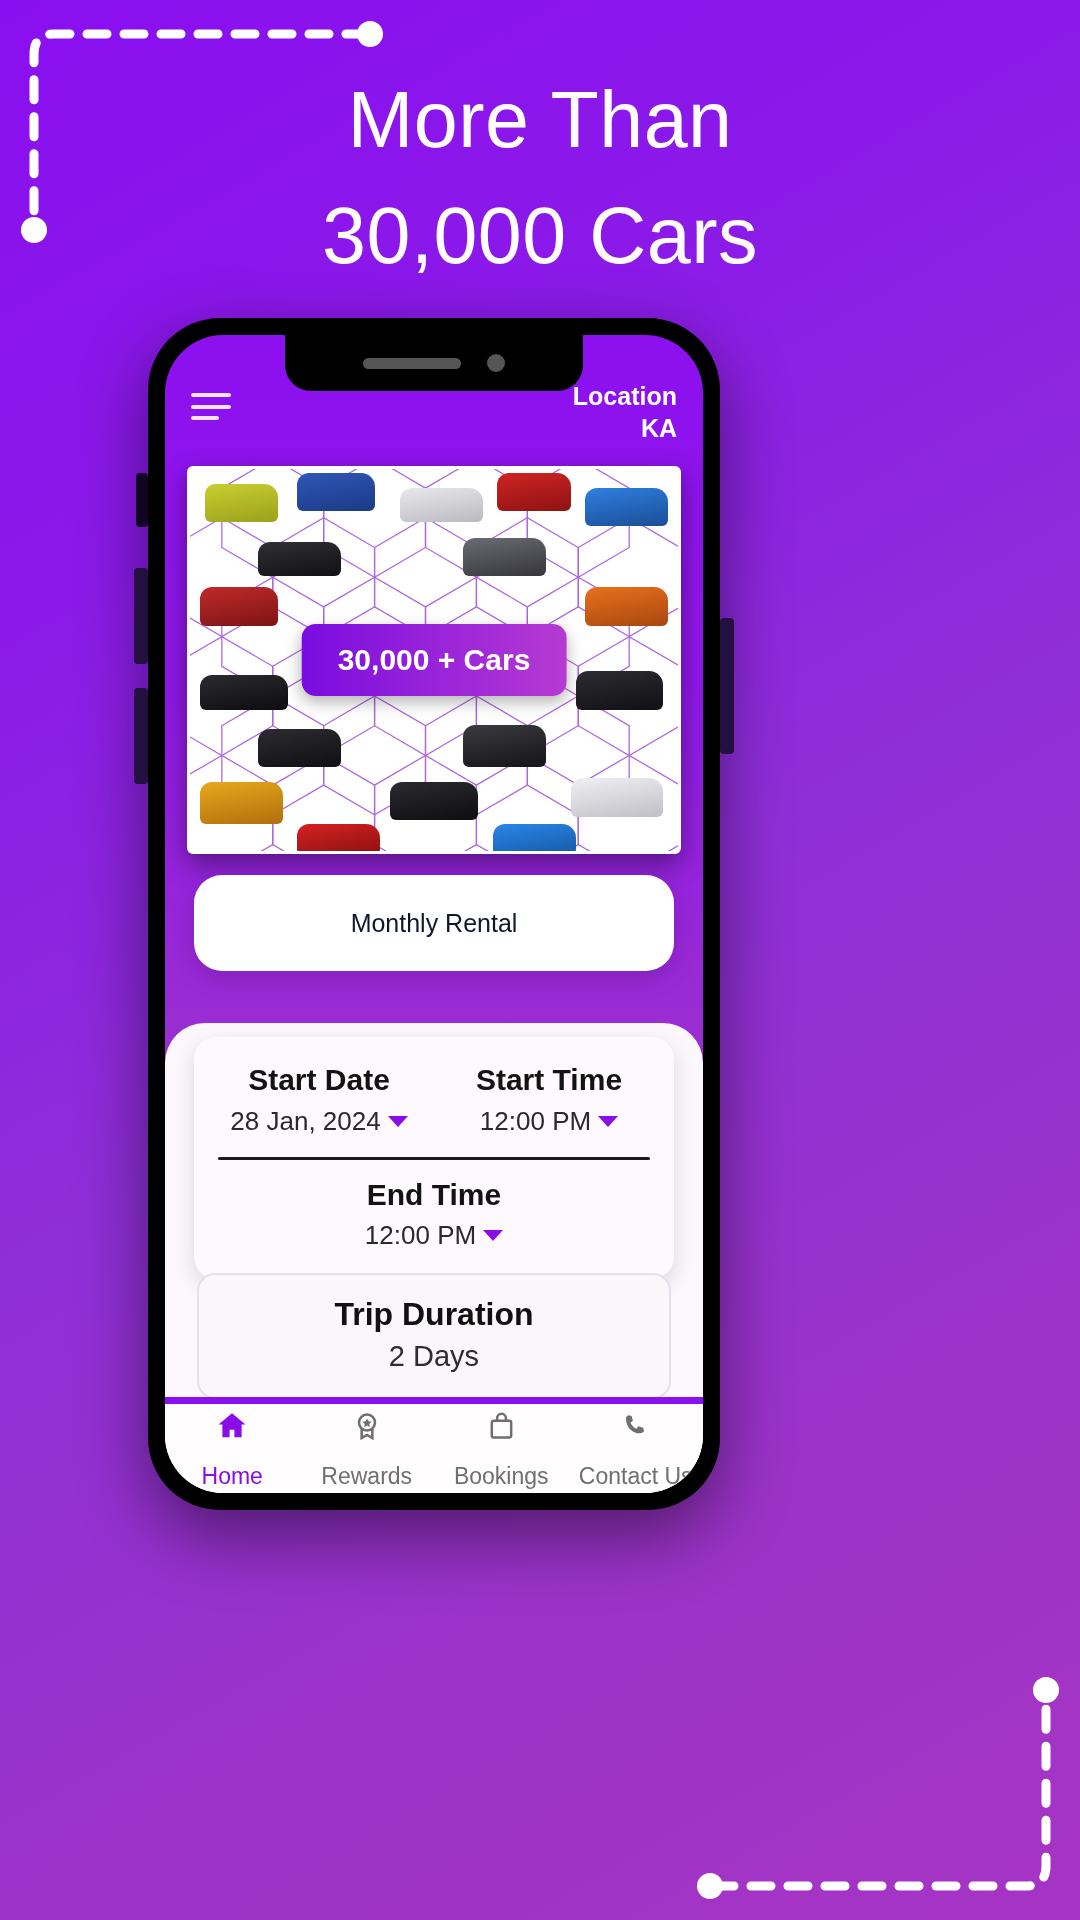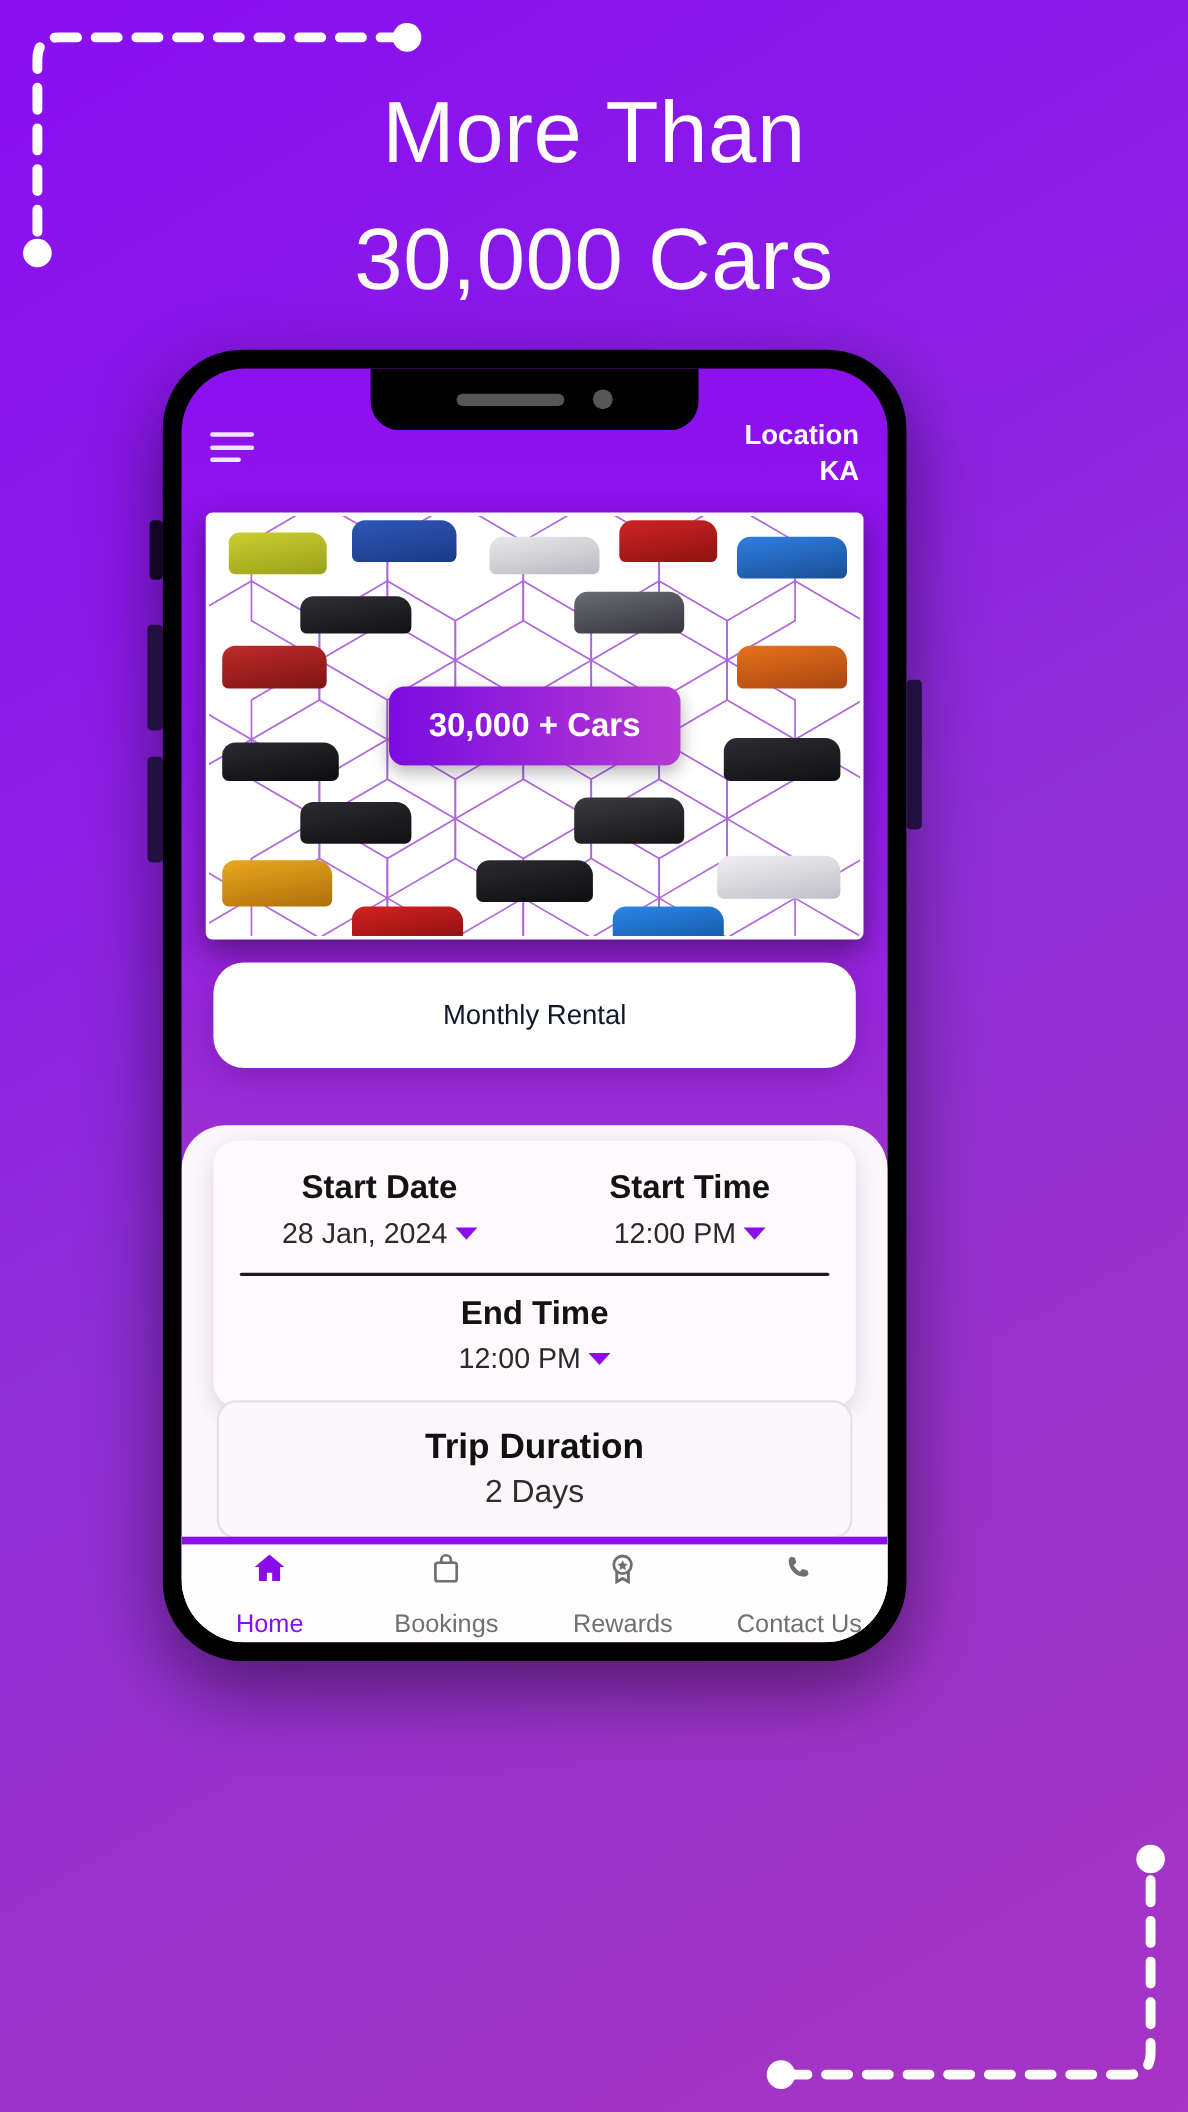--- a/index.html
+++ b/index.html
@@ -19,21 +19,21 @@
     position:absolute; top:62px; left:0; width:100%;
     text-align:center; color:#fdfdfd;
     font-weight:400; font-size:79px; line-height:1.47;
     letter-spacing:.5px;
   }
   .headline div { white-space:nowrap; }
 
   
   .phone {
     position:absolute; left:148px; top:318px;
-    width:676px; height:1192px;
+    width:572px; height:1192px;
     background:#000; border-radius:72px;
     box-shadow:0 26px 70px rgba(0,0,0,.48);
     padding:17px;
   }
   .phone-screen {
     position:relative; width:100%; height:100%;
     border-radius:58px; overflow:hidden;
     background:linear-gradient(180deg,#8d10ef 0%,#8f18e9 30%,#9a2dd2 60%,#a93fc0 100%);
   }
   .notch {
@@ -291,39 +291,39 @@
       <div class="nav-item active">
         <div class="ico">
           <svg width="34" height="34" viewBox="0 0 24 24" fill="#8a0ce8">
             <path d="M12 3 2.5 11h2.7v9h5.1v-5.3h3.4V20h5.1v-9h2.7z"></path>
           </svg>
         </div>
         <div class="lbl">Home</div>
       </div>
       <div class="nav-item">
         <div class="ico">
-          <svg width="31" height="31" viewBox="0 0 24 24" fill="none" stroke="#6f6f6f" stroke-width="1.9">
-            <rect x="4.5" y="7.5" width="15" height="13" rx="1.6"></rect>
-            <path d="M8.6 7.5V5.6a3.4 3.4 0 0 1 6.8 0v1.9"></path>
-          </svg>
-        </div>
-        <div class="lbl">Bookings</div>
-      </div>
-      <div class="nav-item">
-        <div class="ico">
           <svg width="32" height="32" viewBox="0 0 24 24" fill="none" stroke="#6f6f6f" stroke-width="1.9">
             <circle cx="12" cy="9.4" r="6"></circle>
             <path d="M8 14.3V21l4-2.3 4 2.3v-6.7" fill="none"></path>
             <path d="M12 6.3l1.1 2.2 2.4.3-1.8 1.7.5 2.4-2.2-1.2-2.2 1.2.5-2.4L8.5 8.8l2.4-.3z" fill="#6f6f6f" stroke="none"></path>
           </svg>
         </div>
         <div class="lbl">Rewards</div>
       </div>
       <div class="nav-item">
         <div class="ico">
+          <svg width="31" height="31" viewBox="0 0 24 24" fill="none" stroke="#6f6f6f" stroke-width="1.9">
+            <rect x="4.5" y="7.5" width="15" height="13" rx="1.6"></rect>
+            <path d="M8.6 7.5V5.6a3.4 3.4 0 0 1 6.8 0v1.9"></path>
+          </svg>
+        </div>
+        <div class="lbl">Bookings</div>
+      </div>
+      <div class="nav-item">
+        <div class="ico">
           <svg width="31" height="31" viewBox="0 0 24 24" fill="#6f6f6f">
             <path d="M6.6 3.2 9 3.9l1 3.6-1.9 1.6c.9 2 2.5 3.7 4.5 4.7l1.7-1.9 3.6 1 .7 2.4c-.2 1-1.6 2-3 2C9.2 17.3 5 12.4 4.6 6.3c-.1-1.5.9-2.9 2-3.1z"></path>
           </svg>
         </div>
         <div class="lbl clip">Contact Us</div>
       </div>
     </div>
 
   </div>
 </div>

